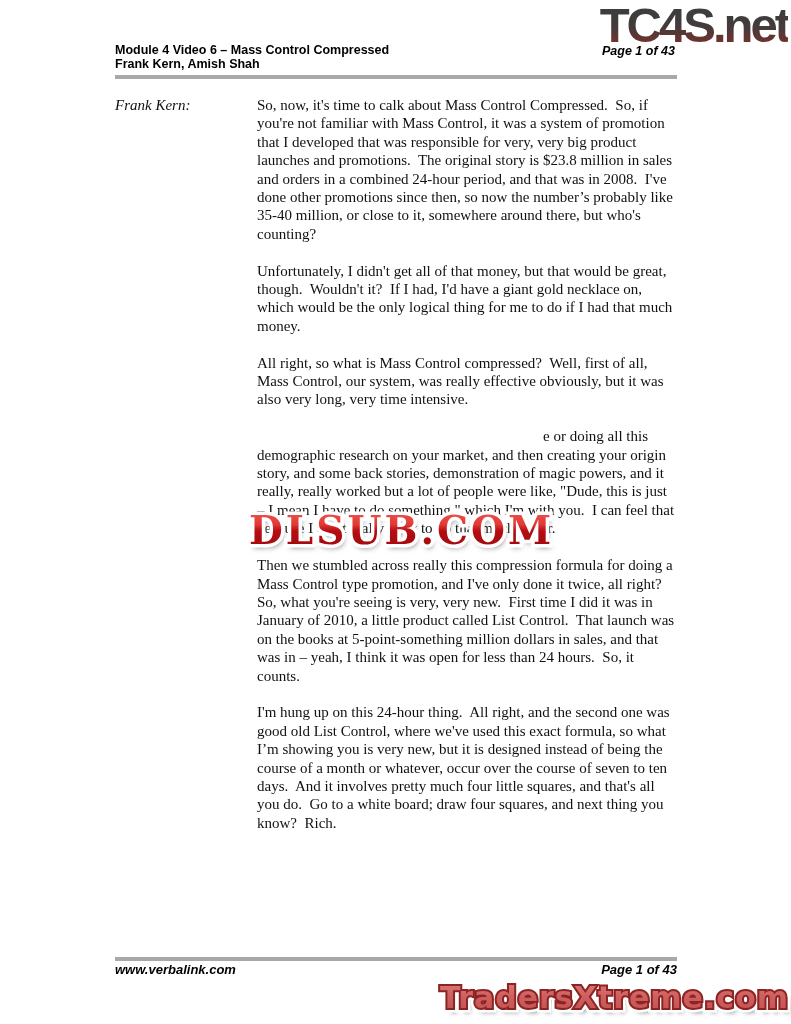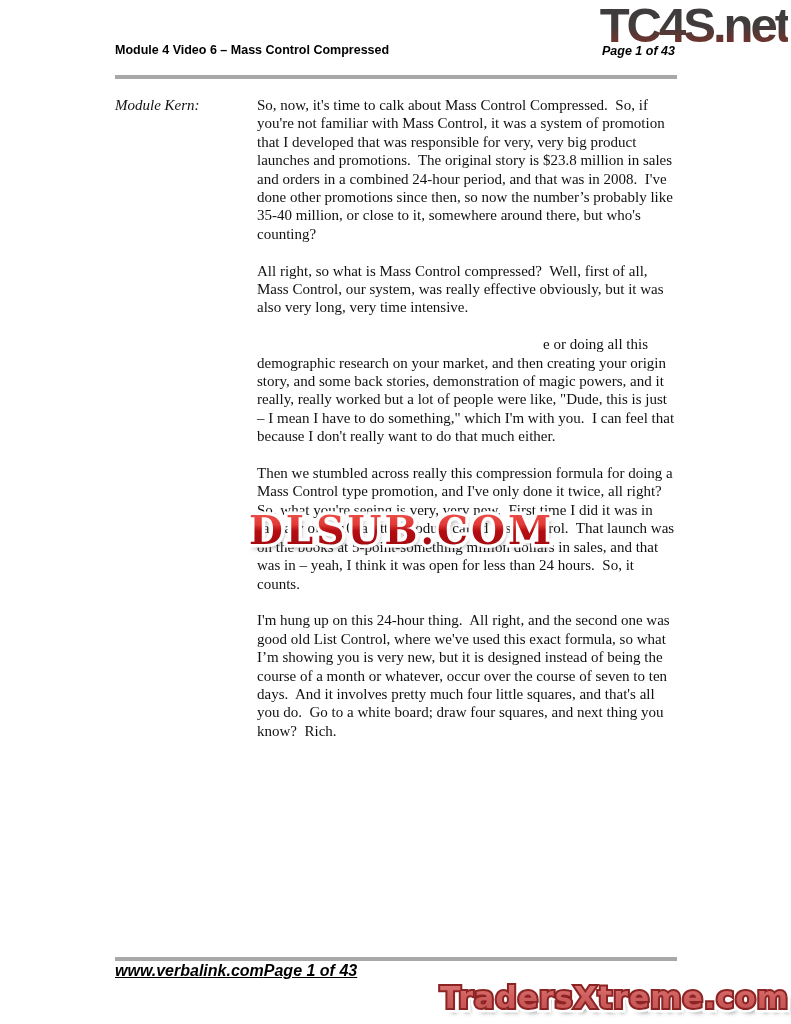--- a/index.html
+++ b/index.html
@@ -53,23 +53,23 @@
   }
   .wm .fill {
     position:relative;
     background:linear-gradient(180deg,#f05b54 0%,#e23a36 38%,#b50d12 52%,#9b090e 100%);
     -webkit-background-clip:text; background-clip:text; color:transparent;
   }
 
   
   .footer-row {
     position:absolute; top:962px; left:115px; width:562px;
-    display:flex; 
+    display:flex; justify-content:space-between;
     font-family:"Liberation Sans", sans-serif; font-weight:bold; font-style:italic;
-    font-size:16px; color:#000;text-decoration:underline;
+    font-size:13px; color:#000;
   }
 
   
   .tx {
     position:absolute; top:979px; right:2px; height:44px;
     font-family:"DejaVu Sans", sans-serif; font-weight:bold;
     font-size:30px; line-height:38px; letter-spacing:1px; white-space:nowrap;
   }
   .tx .layer { position:absolute; right:0; top:0; }
   .tx .stroke1 {
@@ -83,28 +83,30 @@
     -webkit-background-clip:text; background-clip:text; color:transparent;
   }
 </style>
 </head>
 <body>
 
 <div class="tc4s">TC4S.net</div>
 
 <div class="header-center">
   <div>Module 4 Video 6 – Mass Control Compressed</div>
+  <div>Frank Kern, Amish Shah</div>
 </div>
 <div class="header-page">Page 1 of 43</div>
 <div class="rule rule-top"></div>
 
 <div class="content">
-  <div class="speaker">Module Kern:</div>
+  <div class="speaker">Frank Kern:</div>
   <div class="paras">
     <p>So, now, it's time to calk about Mass Control Compressed.  So, if you're not familiar with Mass Control, it was a system of promotion that I developed that was responsible for very, very big product launches and promotions.  The original story is $23.8 million in sales and orders in a combined 24-hour period, and that was in 2008.  I've done other promotions since then, so now the number’s probably like 35-40 million, or close to it, somewhere around there, but who's counting?</p>
+    <p>Unfortunately, I didn't get all of that money, but that would be great, though.  Wouldn't it?  If I had, I'd have a giant gold necklace on, which would be the only logical thing for me to do if I had that much money.</p>
     <p>All right, so what is Mass Control compressed?  Well, first of all, Mass Control, our system, was really effective obviously, but it was also very long, very time intensive.</p>
     <p><span class="frag-line">e or doing all this</span><span>demographic research on your market, and then creating your origin story, and some back stories, demonstration of magic powers, and it really, really worked but a lot of people were like, "Dude, this is just – I mean I have to do something," which I'm with you.  I can feel that because I don't really want to do that much either.</span></p>
     <p>Then we stumbled across really this compression formula for doing a Mass Control type promotion, and I've only done it twice, all right?  So, what you're seeing is very, very new.  First time I did it was in January of 2010, a little product called List Control.  That launch was on the books at 5-point-something million dollars in sales, and that was in – yeah, I think it was open for less than 24 hours.  So, it counts.</p>
     <p>I'm hung up on this 24-hour thing.  All right, and the second one was good old List Control, where we've used this exact formula, so what I’m showing you is very new, but it is designed instead of being the course of a month or whatever, occur over the course of seven to ten days.  And it involves pretty much four little squares, and that's all you do.  Go to a white board; draw four squares, and next thing you know?  Rich.</p>
   </div>
 </div>
 
 <div class="wm">
   <span class="layer stroke">DLSUB.COM</span>
   <span class="layer fill">DLSUB.COM</span>

